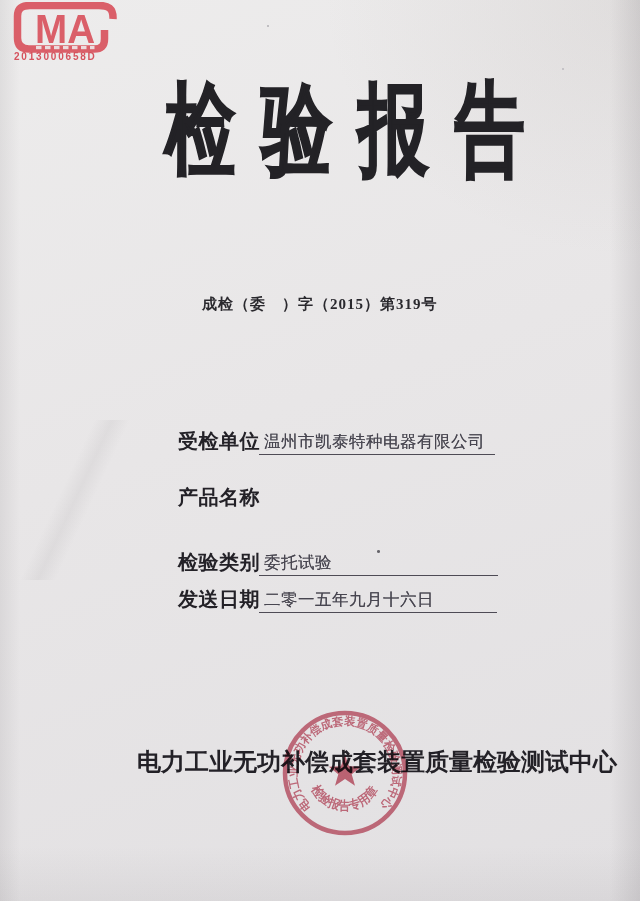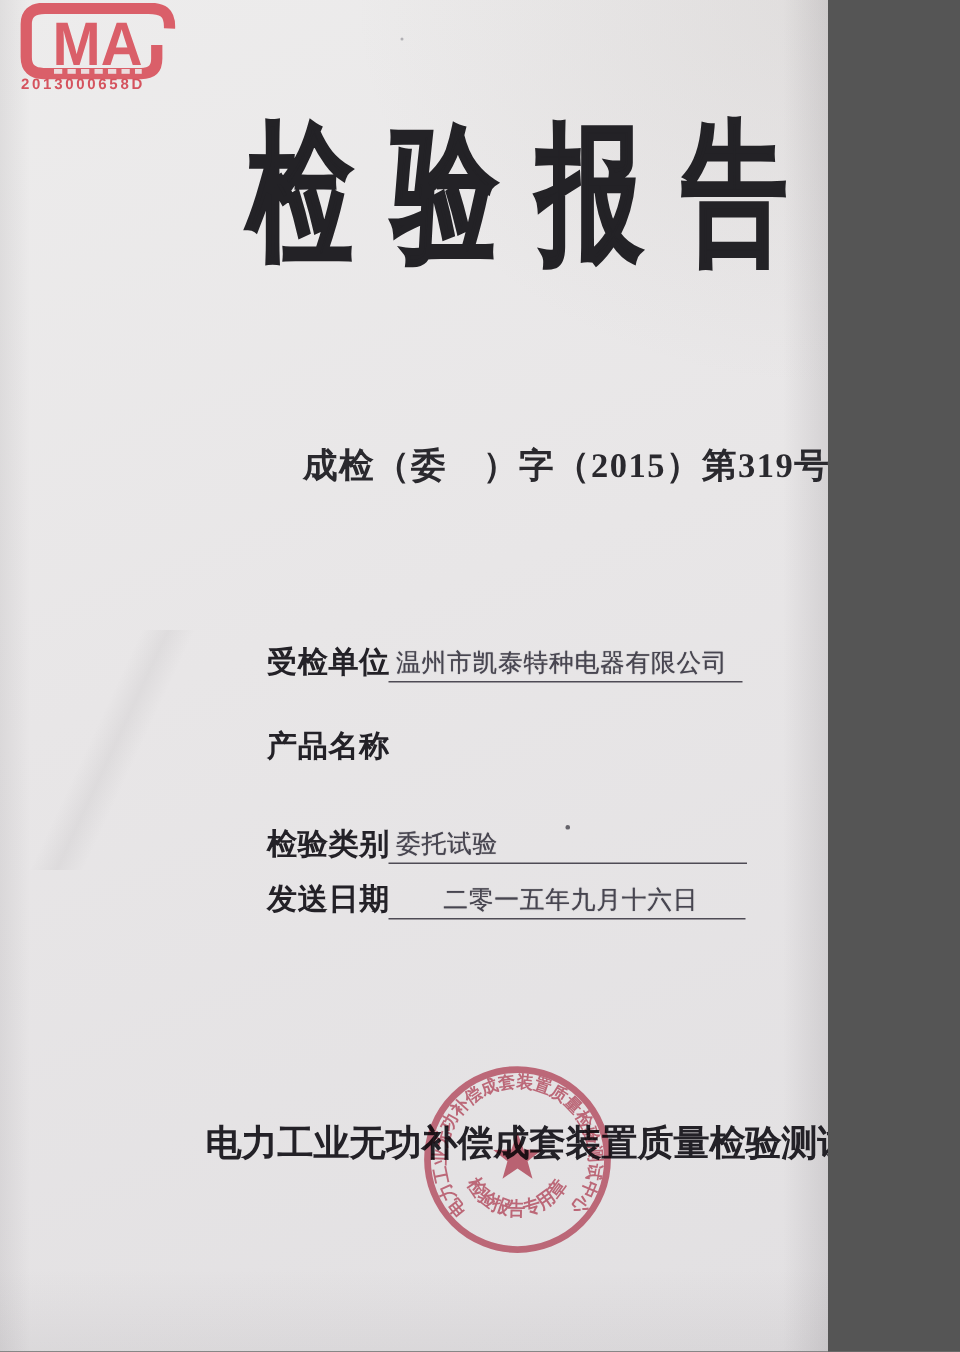--- a/index.html
+++ b/index.html
@@ -1,17 +1,17 @@
 <!DOCTYPE html>
 <html><head>
 <meta charset="utf-8">
 <style>
   html,body{margin:0;padding:0;background:#555;}
   .page{
-    position:relative;width:552px;height:901px;overflow:hidden;
+    position:relative;width:640px;height:901px;overflow:hidden;
     background:linear-gradient(160deg,#edecec 0%,#e8e6e7 45%,#e2e0e2 100%);
     font-family:"Liberation Serif","DejaVu Serif",serif;
   }
   .shade{position:absolute;pointer-events:none;}
   .shade-right{top:0;right:0;width:30px;height:100%;
     background:linear-gradient(to right,rgba(120,115,118,0),rgba(110,105,110,0.16));}
   .shade-top-right{top:0;right:0;width:320px;height:260px;
     background:radial-gradient(ellipse at 100% 0%,rgba(150,140,135,0.13),rgba(150,140,135,0) 70%);}
   .shade-left{top:0;left:0;width:20px;height:100%;
     background:linear-gradient(to left,rgba(100,95,100,0),rgba(100,95,100,0.10));}
@@ -31,21 +31,21 @@
     position:absolute;left:165px;top:76px;margin:0;
     font-family:"Liberation Sans","DejaVu Sans",sans-serif;
     font-size:100px;line-height:1.06;font-weight:bold;color:#232226;
     -webkit-text-stroke:2px #232226;
     letter-spacing:38px;white-space:nowrap;
     transform:scaleX(0.70);transform-origin:left top;
   }
 
   .report-number{
     position:absolute;left:202px;top:295px;
-    font-size:23px;font-weight:bold;color:#2a292e;letter-spacing:1px;white-space:nowrap;
+    font-size:15px;font-weight:bold;color:#2a292e;letter-spacing:1px;white-space:nowrap;
   }
 
   .field-row{
     position:absolute;left:178px;height:23px;
     display:flex;align-items:flex-end;white-space:nowrap;
   }
   .field-label{
     font-size:20px;font-weight:bold;color:#232127;
     width:81px;flex:none;letter-spacing:0.5px;
   }
@@ -53,21 +53,21 @@
     box-sizing:border-box;height:23px;display:flex;align-items:flex-end;
     border-bottom:1.2px solid #4e4b55;padding:0 0 1px 5px;
   }
   .field-value{
     font-size:16.5px;color:#474550;letter-spacing:0.5px;
     text-shadow:0 0 0.6px rgba(50,48,56,0.7);
   }
   .row-0{top:432px;} .row-0 .field-value-wrap{width:236px;text-align:center;}
   .row-1{top:488px;} .row-1 .field-value-wrap{width:264px;}
   .row-2{top:553px;} .row-2 .field-value-wrap{width:239px;}
-  .row-3{top:590px;} .row-3 .field-value-wrap{width:238px;justify-content:center;}
+  .row-3{top:590px;} .row-3 .field-value-wrap{width:238px;}
 
   .center-name{
     position:absolute;left:137px;top:746px;
     font-size:24px;font-weight:bold;color:#232127;letter-spacing:0px;white-space:nowrap;
   }
 
   .seal{
     position:absolute;left:273px;top:701px;width:144px;height:144px;
     mix-blend-mode:multiply;opacity:.82;
   }

